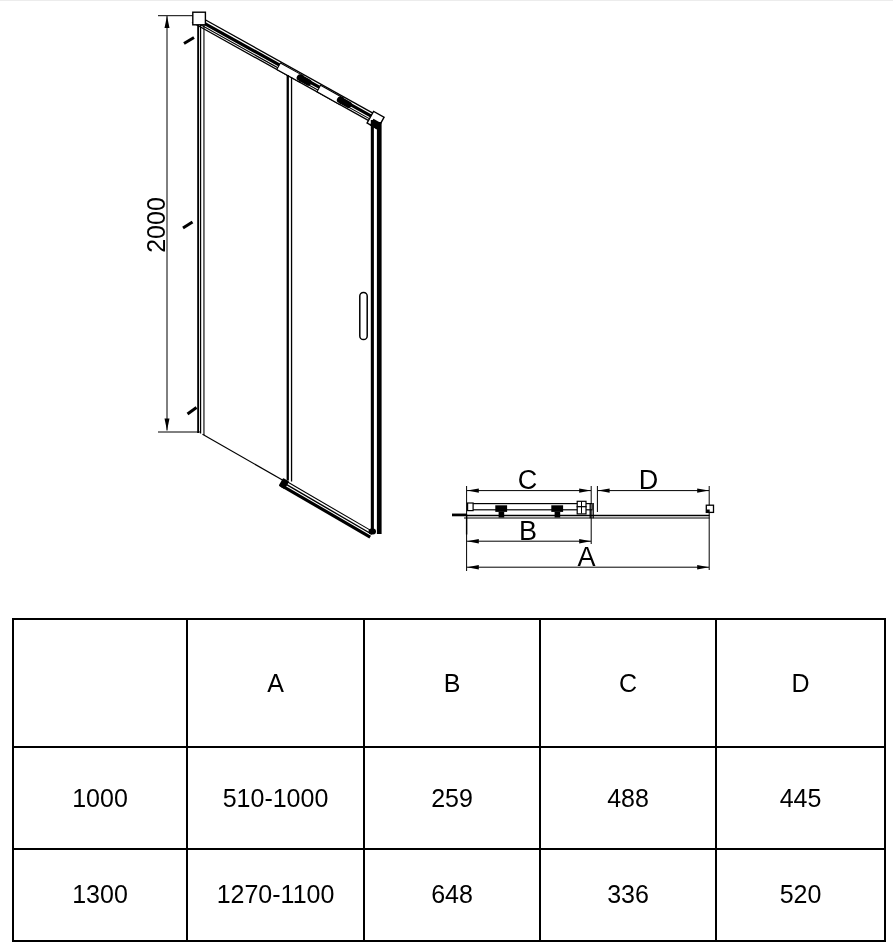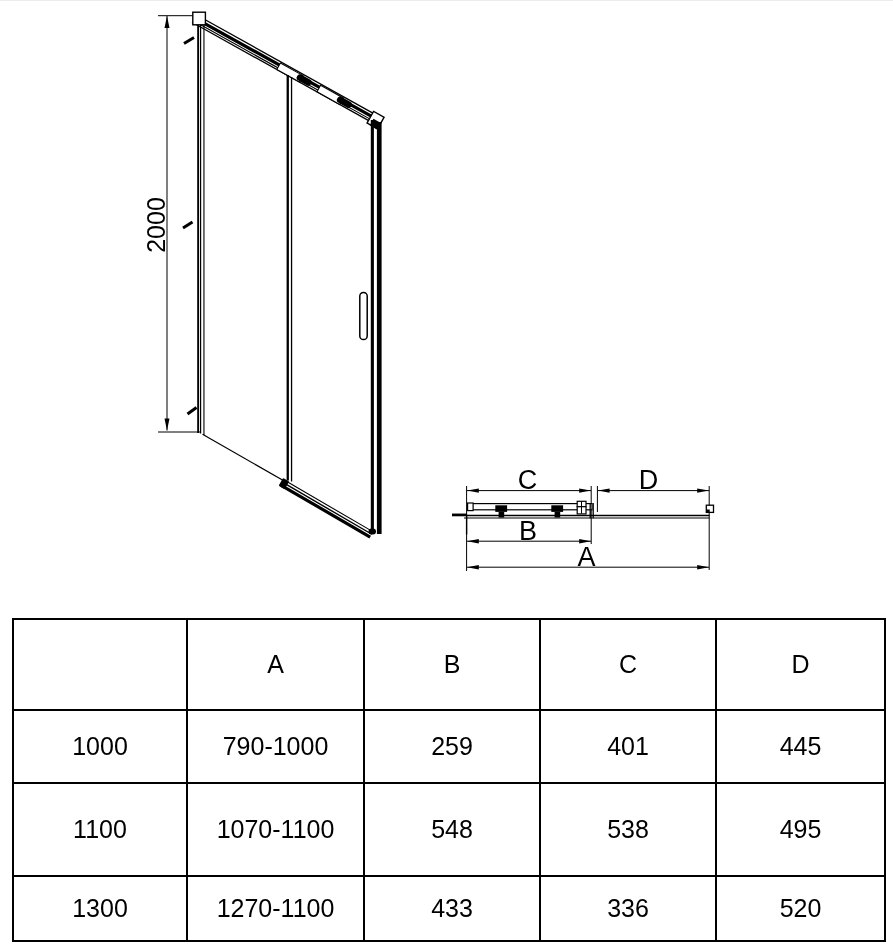--- a/index.html
+++ b/index.html
@@ -153,34 +153,27 @@
     <tbody>
       <tr style="height:53px">
         <th></th>
         <th>A</th>
         <th>B</th>
         <th>C</th>
         <th>D</th>
       </tr>
       <tr style="height:42px">
         <td>1000</td>
-        <td>790-1000</td>
+        <td>510-1000</td>
         <td>259</td>
-        <td>401</td>
+        <td>488</td>
         <td>445</td>
-      </tr>
-      <tr style="height:54px">
-        <td>1100</td>
-        <td>1070-1100</td>
-        <td>548</td>
-        <td>538</td>
-        <td>495</td>
       </tr>
       <tr style="height:38px">
         <td>1300</td>
         <td>1270-1100</td>
-        <td>433</td>
+        <td>648</td>
         <td>336</td>
         <td>520</td>
       </tr>
     </tbody>
   </table>
 </div>
 
 </body></html>

